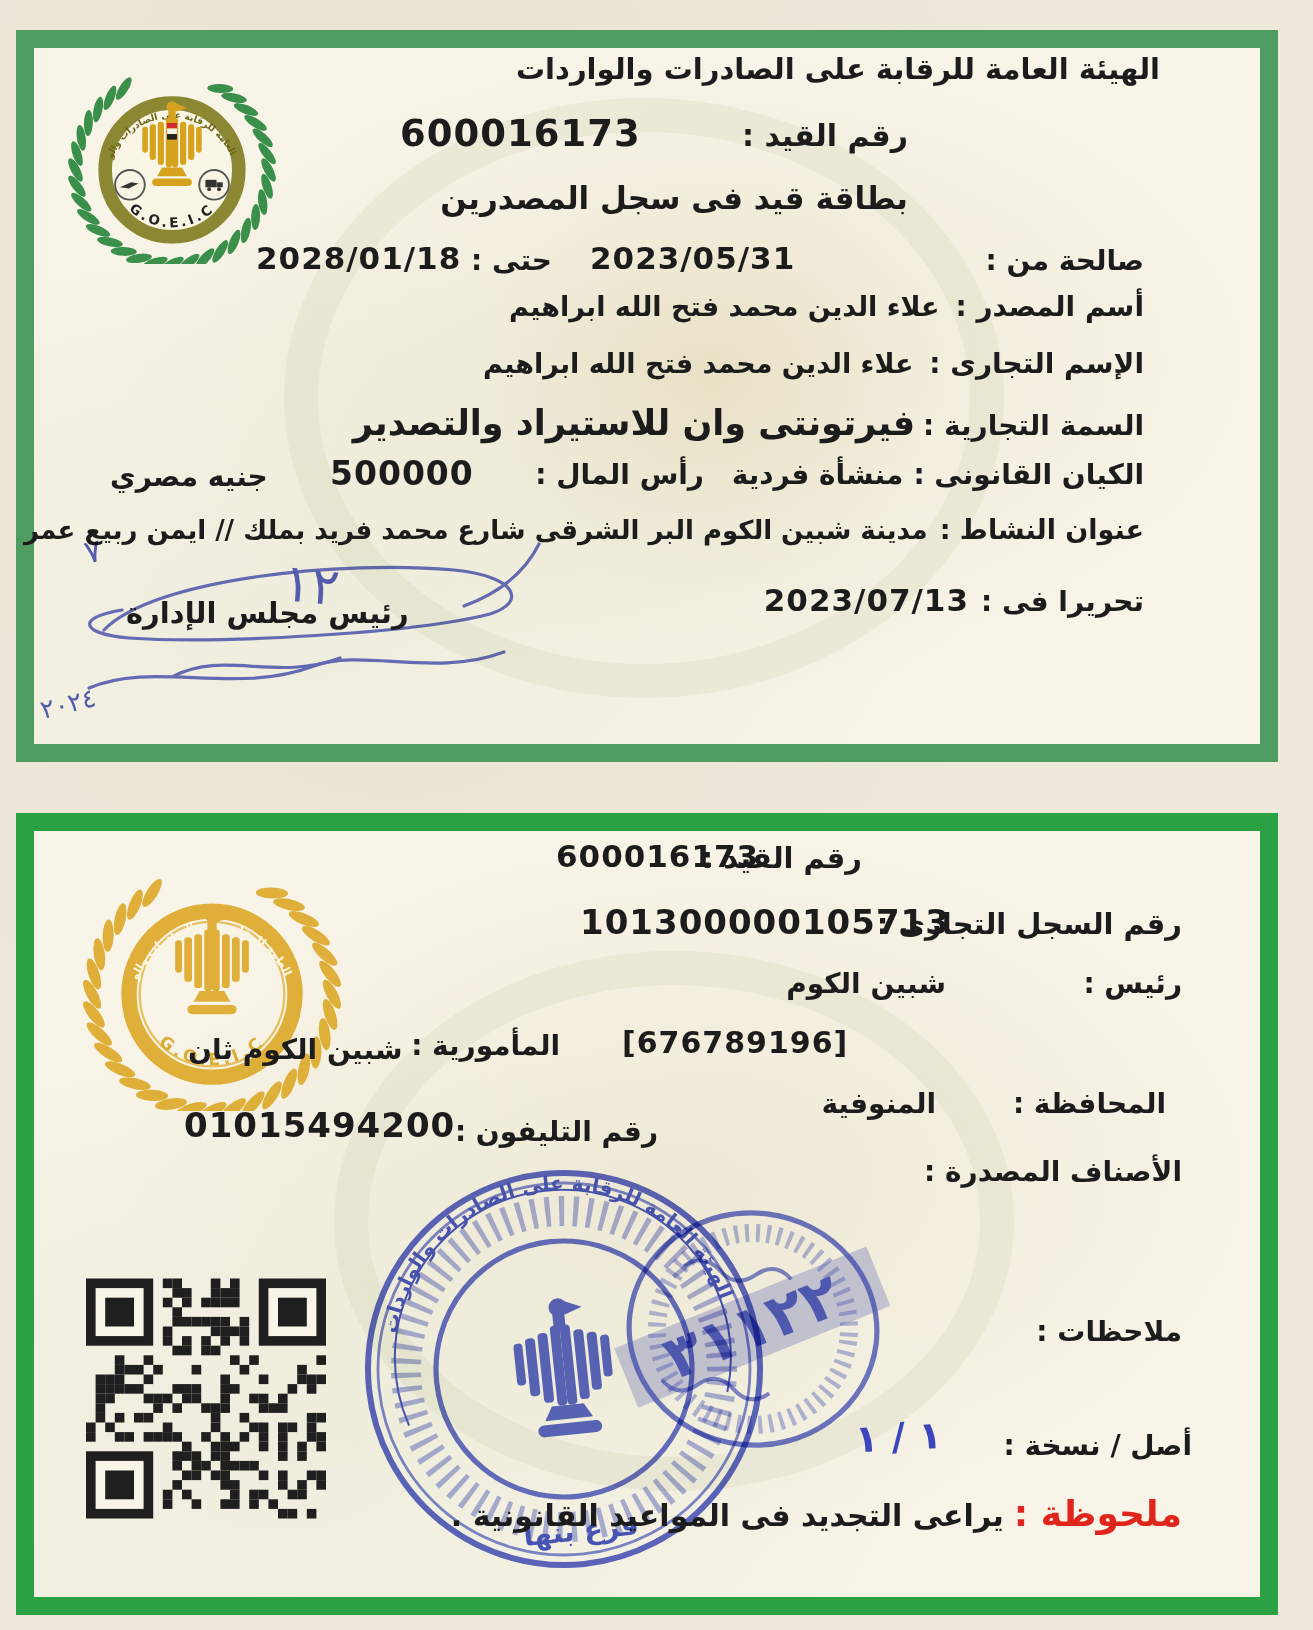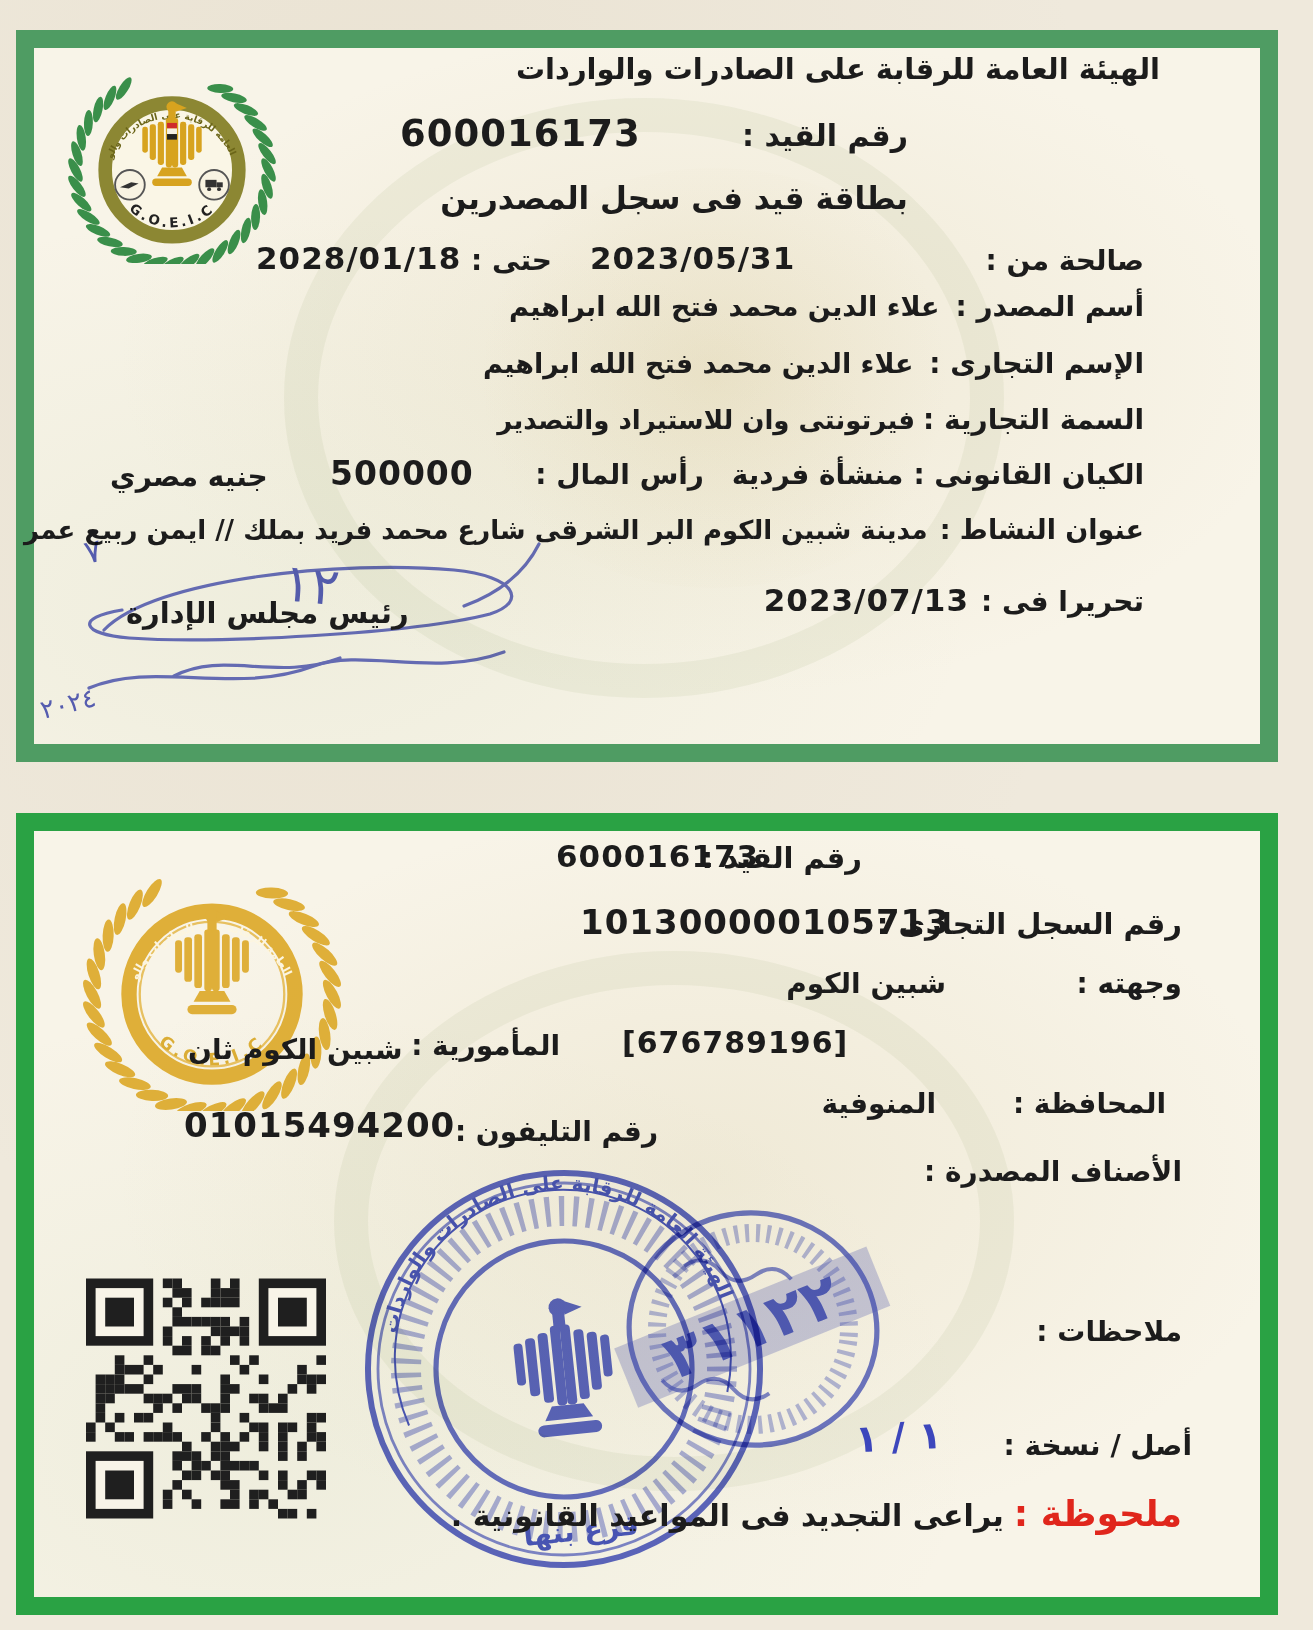--- a/index.html
+++ b/index.html
@@ -148,21 +148,21 @@
     <span class="ar" style="font-size:27px">علاء الدين محمد فتح الله ابراهيم</span>
   </div>
 
   <div class="abs lblrow" dir="rtl" style="top:299px;right:116px">
     <span class="ar">الإسم التجارى :</span>
     <span class="ar" style="font-size:27px">علاء الدين محمد فتح الله ابراهيم</span>
   </div>
 
   <div class="abs lblrow" dir="rtl" style="top:355px;right:116px;gap:8px">
     <span class="ar">السمة التجارية :</span>
-    <span class="ar" style="font-size:26px">فيرتونتى وان للاستيراد والتصدير</span>
+    <span class="ar" style="font-size:35px">فيرتونتى وان للاستيراد والتصدير</span>
   </div>
 
   <div class="abs lblrow" dir="rtl" style="top:410px;right:116px;gap:10px">
     <span class="ar">الكيان القانونى :</span>
     <span class="ar">منشأة فردية</span>
   </div>
   <div class="abs ar" dir="rtl" style="top:410px;right:556px">رأس المال :</div>
   <div class="abs num" style="top:406px;left:296px;font-size:33px">500000</div>
   <div class="abs ar" dir="rtl" style="top:412px;left:76px">جنيه مصري</div>
 
@@ -242,21 +242,21 @@
       <textPath href="#arcBot2" startOffset="50%" text-anchor="middle">G.O.E.I.C</textPath>
     </text>
   </svg>
 
   <div class="abs ar" dir="rtl" style="top:10px;right:398px;font-size:29px">رقم القيد :</div>
   <div class="abs num" style="top:7px;left:522px;font-size:31px">600016173</div>
 
   <div class="abs ar" dir="rtl" style="top:76px;right:78px;font-size:29px">رقم السجل التجارى :</div>
   <div class="abs num" style="top:71px;left:546px;font-size:34px">101300000105713</div>
 
-  <div class="abs ar" dir="rtl" style="top:136px;right:78px">وجهته :</div>
+  <div class="abs ar" dir="rtl" style="top:136px;right:78px">رئيس :</div>
   <div class="abs ar" dir="rtl" style="top:136px;right:314px">شبين الكوم</div>
 
   <div class="abs num" style="top:194px;left:588px;font-size:30px">[676789196]</div>
   <div class="abs ar" dir="rtl" style="top:198px;right:700px">المأمورية :</div>
   <div class="abs ar" dir="rtl" style="top:202px;left:154px">شبين الكوم ثان</div>
 
   <div class="abs ar" dir="rtl" style="top:256px;right:94px">المحافظة :</div>
   <div class="abs ar" dir="rtl" style="top:256px;right:324px">المنوفية</div>
 
   <div class="abs ar" dir="rtl" style="top:284px;right:602px">رقم التليفون :</div>

